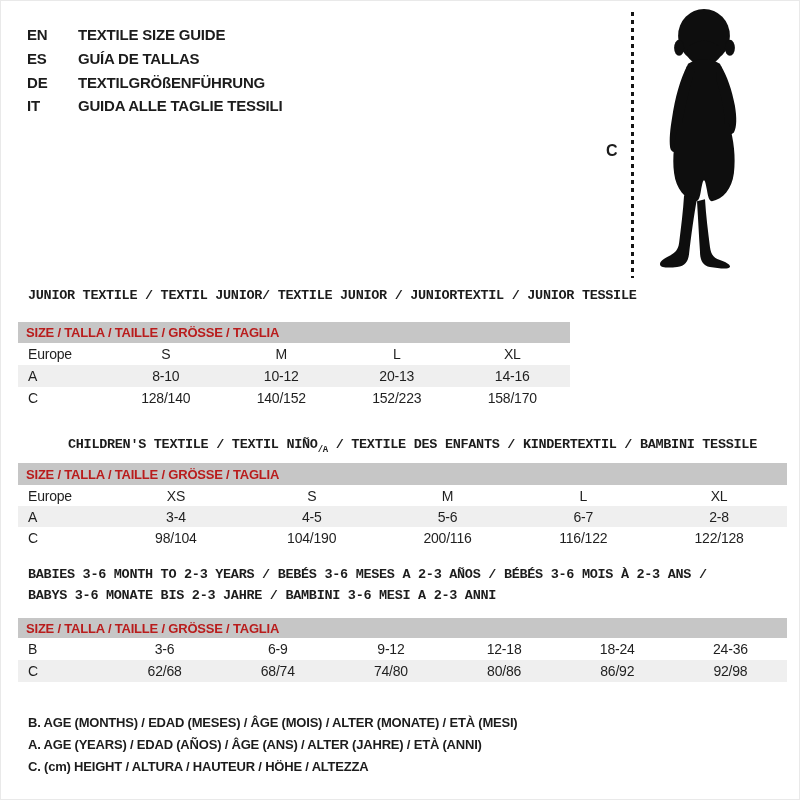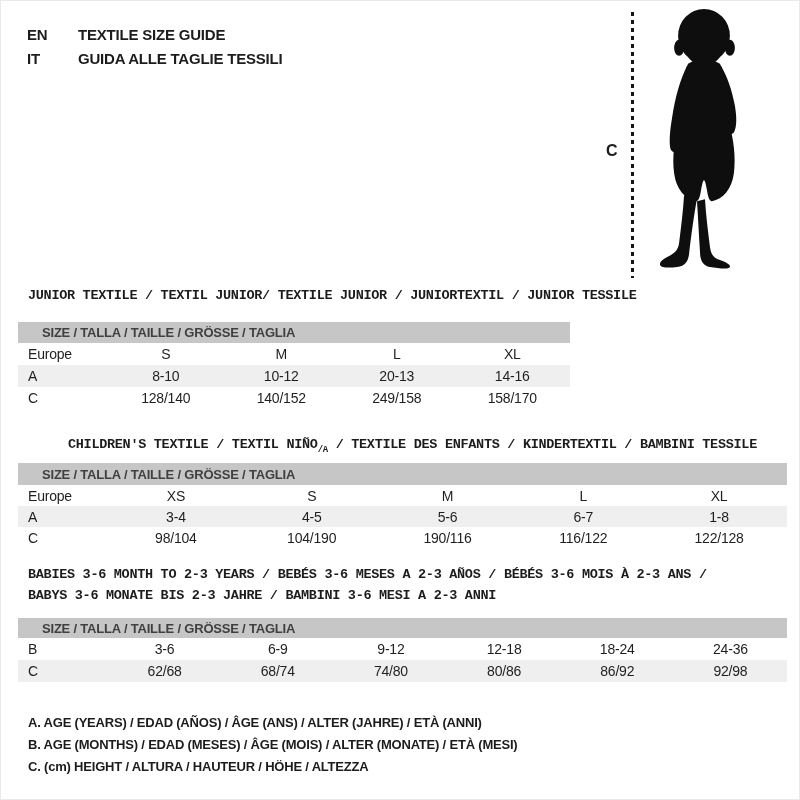--- a/index.html
+++ b/index.html
@@ -19,39 +19,47 @@
   .dotline{width:3px;background-image:repeating-linear-gradient(to bottom,#141414 0 4px,transparent 4px 8px);}
   .fig-label{font-weight:700;font-size:16px;}
 
   
   .sec-title{font-weight:700;font-size:13.5px;letter-spacing:-0.3px;white-space:nowrap;font-family:Liberation Mono, monospace;}
   .sub{font-size:9px;vertical-align:sub;}
   .fn-line{font-weight:700;font-size:13px;letter-spacing:-0.2px;line-height:22px;white-space:nowrap;}
 
   
   .size-table{display:block;}
-  .bar{background:#c6c6c6;color:#404040;font-weight:700;font-size:13px;letter-spacing:-0.2px;
-       display:flex;align-items:center;padding-left:24px;box-sizing:border-box;}
+  .bar{background:#c6c6c6;color:#b91c1c;font-weight:700;font-size:13px;letter-spacing:-0.2px;
+       display:flex;align-items:center;padding-left:8px;box-sizing:border-box;}
   .tr{display:flex;align-items:center;box-sizing:border-box;}
   .tr.striped{background:#efefef;}
   .td{flex:1;text-align:center;font-size:14px;letter-spacing:-0.2px;color:#1f1f1f;white-space:nowrap;}
   .td.label{flex:0 0 90px;text-align:left;padding-left:10px;box-sizing:border-box;}
   .t1 .bar{height:21px;} .t1 .tr{height:22px;}
   .t2 .bar{height:22px;} .t2 .tr{height:21px;}
   .t3 .bar{height:20px;} .t3 .tr{height:22px;}
 </style>
 </head>
 <body>
 
 <div id="canvas">
 
   <div class="abs" style="left:27px;top:23px;">
     <div class="lang-row">
       <span class="lang-code">EN</span>
       <span class="lang-title">TEXTILE SIZE GUIDE</span>
+    </div>
+    <div class="lang-row">
+      <span class="lang-code">ES</span>
+      <span class="lang-title">GUÍA DE TALLAS</span>
+    </div>
+    <div class="lang-row">
+      <span class="lang-code">DE</span>
+      <span class="lang-title">TEXTILGRÖßENFÜHRUNG</span>
     </div>
     <div class="lang-row">
       <span class="lang-code">IT</span>
       <span class="lang-title">GUIDA ALLE TAGLIE TESSILI</span>
     </div>
   </div>
 
   <span class="abs fig-label" style="left:606px;top:142px;">C</span>
   <div class="abs dotline" style="left:631px;top:12px;height:266px;"></div>
   <svg class="abs" style="left:643px;top:6px;" width="120" height="264" viewBox="0 0 118 265">
@@ -83,21 +91,21 @@
       <div class="td label">A</div>
       <div class="td">8-10</div>
       <div class="td">10-12</div>
       <div class="td">20-13</div>
       <div class="td">14-16</div>
     </div>
     <div class="tr">
       <div class="td label">C</div>
       <div class="td">128/140</div>
       <div class="td">140/152</div>
-      <div class="td">249/158</div>
+      <div class="td">152/223</div>
       <div class="td">158/170</div>
     </div>
   </div>
 
   <div class="abs sec-title" style="left:28px;top:437px;margin-left:40px;"><span>CHILDREN'S TEXTILE / TEXTIL NIÑO</span><span class="sub">/A</span><span> / TEXTILE DES ENFANTS / KINDERTEXTIL / BAMBINI TESSILE</span></div>
   <div class="abs size-table t2" style="left:18px;top:463px;width:769px;">
     <div class="bar">SIZE / TALLA / TAILLE / GRÖSSE / TAGLIA</div>
     <div class="tr">
       <div class="td label">Europe</div>
       <div class="td">XS</div>
@@ -105,27 +113,27 @@
       <div class="td">M</div>
       <div class="td">L</div>
       <div class="td">XL</div>
     </div>
     <div class="tr striped">
       <div class="td label">A</div>
       <div class="td">3-4</div>
       <div class="td">4-5</div>
       <div class="td">5-6</div>
       <div class="td">6-7</div>
-      <div class="td">1-8</div>
+      <div class="td">2-8</div>
     </div>
     <div class="tr">
       <div class="td label">C</div>
       <div class="td">98/104</div>
       <div class="td">104/190</div>
-      <div class="td">190/116</div>
+      <div class="td">200/116</div>
       <div class="td">116/122</div>
       <div class="td">122/128</div>
     </div>
   </div>
 
   <div class="abs sec-title" style="left:28px;top:564px;line-height:21px;">
     <div>BABIES 3-6 MONTH TO 2-3 YEARS / BEBÉS 3-6 MESES A 2-3 AÑOS / BÉBÉS 3-6 MOIS À 2-3 ANS /</div>
     <div>BABYS 3-6 MONATE BIS 2-3 JAHRE / BAMBINI 3-6 MESI A 2-3 ANNI</div>
   </div>
   <div class="abs size-table t3" style="left:18px;top:618px;width:769px;">
@@ -144,18 +152,18 @@
       <div class="td">62/68</div>
       <div class="td">68/74</div>
       <div class="td">74/80</div>
       <div class="td">80/86</div>
       <div class="td">86/92</div>
       <div class="td">92/98</div>
     </div>
   </div>
 
   <div class="abs" style="left:28px;top:712px;">
+    <div class="fn-line">B. AGE (MONTHS) / EDAD (MESES) / ÂGE (MOIS) / ALTER (MONATE) / ETÀ (MESI)</div>
     <div class="fn-line">A. AGE (YEARS) / EDAD (AÑOS) / ÂGE (ANS) / ALTER (JAHRE) / ETÀ (ANNI)</div>
-    <div class="fn-line">B. AGE (MONTHS) / EDAD (MESES) / ÂGE (MOIS) / ALTER (MONATE) / ETÀ (MESI)</div>
     <div class="fn-line">C. (cm) HEIGHT / ALTURA / HAUTEUR / HÖHE / ALTEZZA</div>
   </div>
 
 </div>
 
 </body></html>

